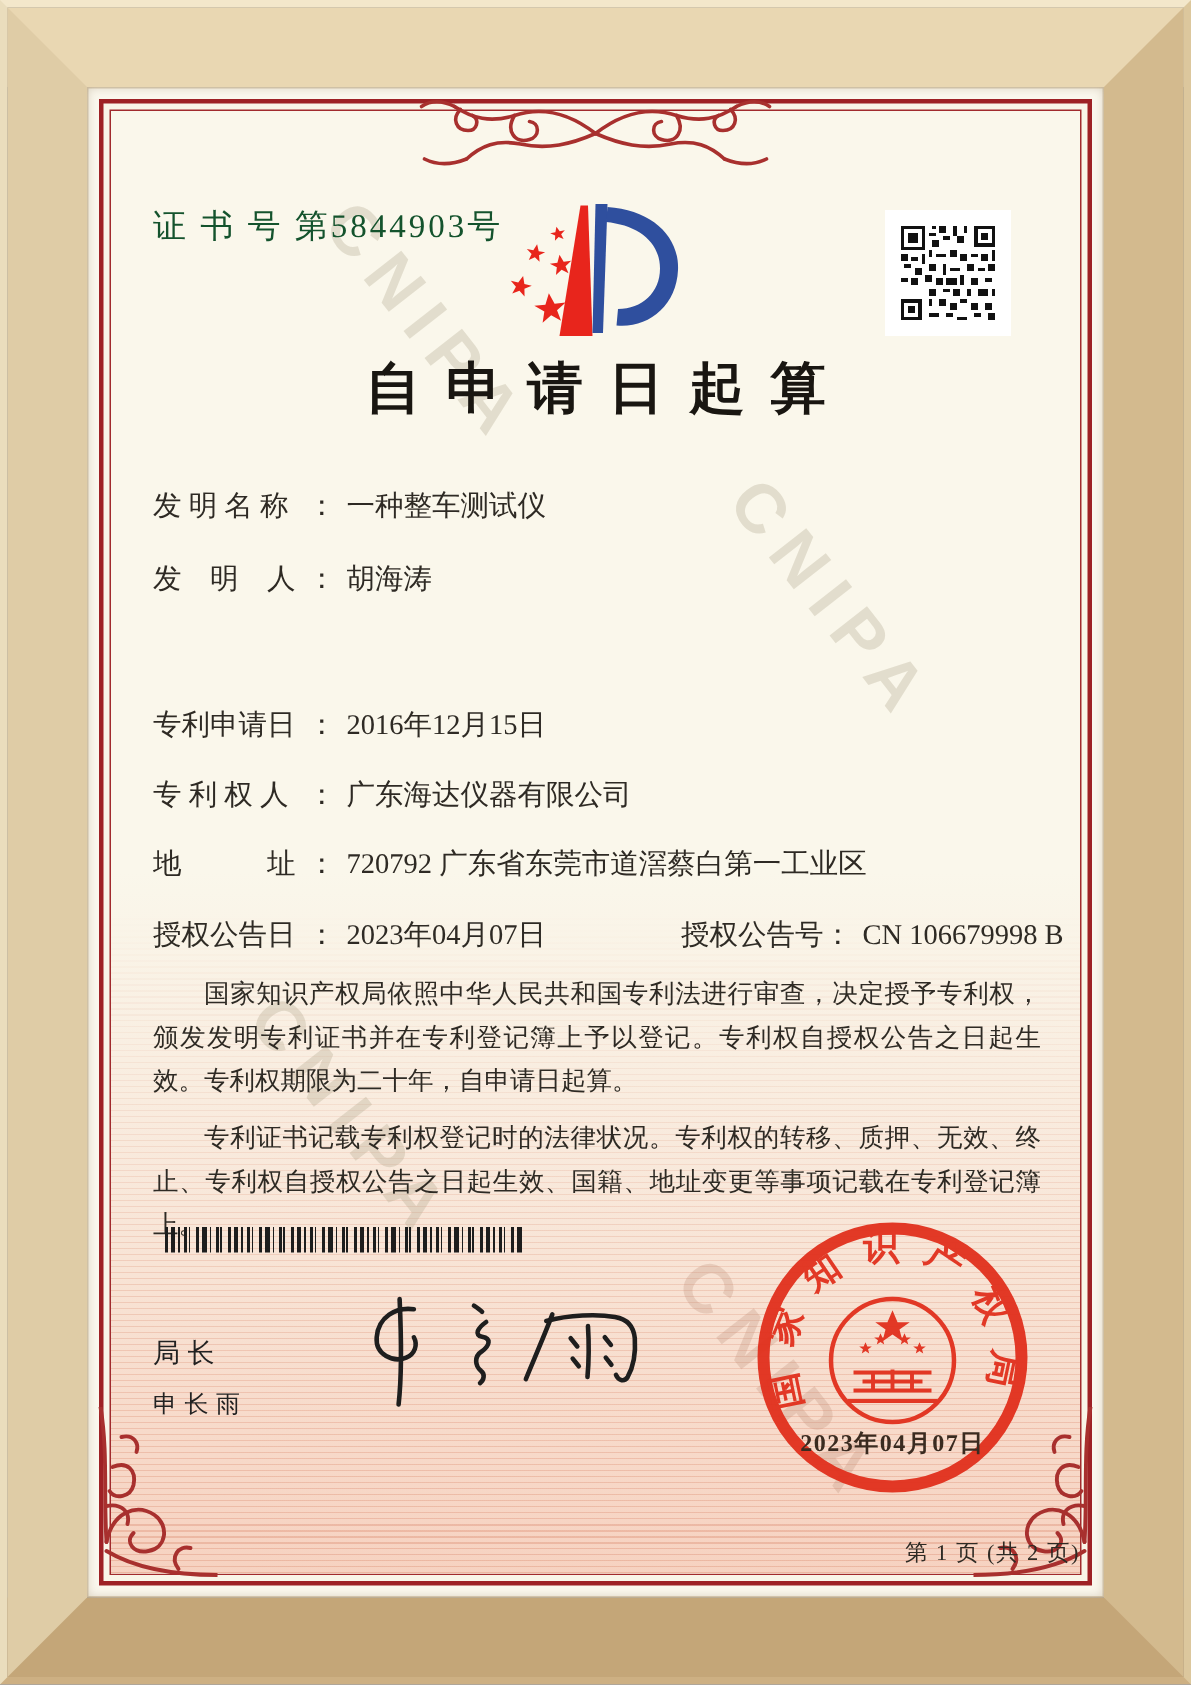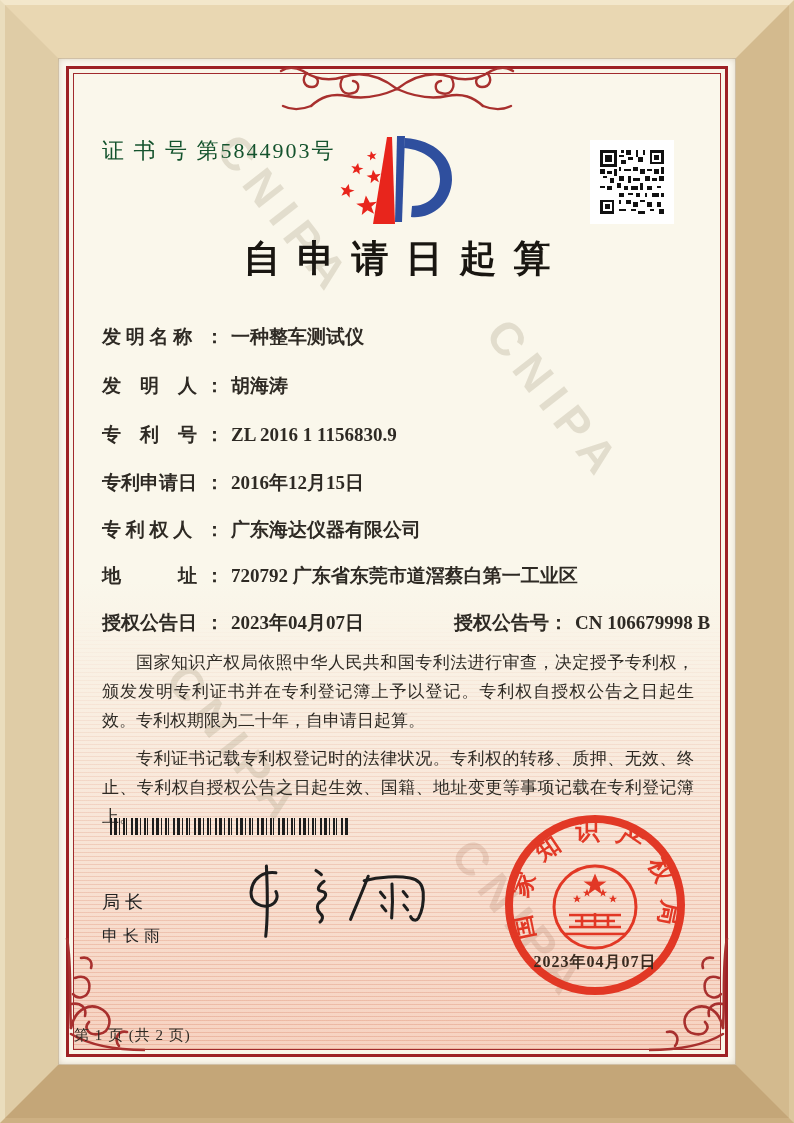--- a/index.html
+++ b/index.html
@@ -32,40 +32,40 @@
   .wm2{left:481px;top:326px;}
   .wm3{left:161px;top:671px;}
   .wm4{left:446px;top:846px;color:rgba(185,140,120,.28);}
   
   .abs{position:absolute;z-index:2;}
   .cert-no{left:28px;top:62px;font-size:22px;letter-spacing:2px;color:#14532d;}
   .logo{left:254px;top:60px;width:142px;height:104px;}
   .qr{left:516px;top:66px;width:84px;height:84px;background:#fff;display:flex;align-items:center;justify-content:center;}
   .title{left:0;top:160px;width:100%;text-align:center;font-size:37px;font-weight:bold;
          letter-spacing:17px;text-indent:17px;color:#191611;}
-  .field-row{left:28px;width:600px;font-size:19px;color:#2e2a24;white-space:nowrap;font-weight:bold;}
+  .field-row{left:28px;width:600px;font-size:19px;color:#2e2a24;white-space:nowrap;}
   .flabel{display:inline-block;width:103px;}
   .fvalue{margin-left:7px;}
   .fgroup2{position:absolute;left:352px;top:0;white-space:nowrap;}
   .body-text{left:28px;top:574px;width:592px;font-size:17px;line-height:1.72;color:#2e2a24;
              text-align:justify;}
   .body-text p{margin:0 0 8px 0;text-indent:2em;}
   .barcode{left:36px;top:744px;width:238px;height:17px;
     background:repeating-linear-gradient(90deg,#1d1d1d 0 2px,transparent 2px 4px,#1d1d1d 4px 7px,
       transparent 7px 9px,#1d1d1d 9px 10px,transparent 10px 13px,#1d1d1d 13px 15px,
       transparent 15px 16px,#1d1d1d 16px 17px,transparent 17px 21px);}
   .signer-title{left:28px;top:816px;font-size:18px;letter-spacing:5px;color:#222;
     font-family:Liberation Mono, monospace;}
   .signer-name{left:28px;top:852px;font-size:16px;letter-spacing:5px;color:#222;
     font-family:"Liberation Sans",sans-serif;}
   .signature{left:158px;top:770px;width:210px;height:112px;z-index:3;}
   .seal{left:426px;top:736px;width:190px;height:190px;z-index:3;opacity:.95;}
   .seal-date{left:436px;top:878px;width:170px;text-align:center;font-size:16px;color:#3a2b20;
     z-index:4;font-weight:bold;letter-spacing:1px;}
-  .footer{left:0;top:952px;width:100%;text-align:left;font-size:15px;color:#2e2a24;letter-spacing:1px;}
+  .footer{left:0;top:952px;width:100%;text-align:right;font-size:15px;color:#2e2a24;letter-spacing:1px;}
   
   .orn{position:absolute;z-index:2;pointer-events:none;}
   .orn-top{left:50%;top:-11px;transform:translateX(-50%);}
   .orn-bl{left:-13px;top:864px;}
   .orn-br{right:-13px;top:864px;transform:scaleX(-1);}
   .hidden-defs{position:absolute;width:0;height:0;overflow:hidden;}
 </style>
 </head>
 <body>
 
@@ -155,23 +155,20 @@
         </div>
 
         <div class="abs title">自申请日起算</div>
 
         <div class="abs field-row" style="top:250px">
           <span class="flabel">发 明 名 称</span><span>：</span><span class="fvalue">一种整车测试仪</span>
         </div>
         <div class="abs field-row" style="top:299px">
           <span class="flabel">发　明　人</span><span>：</span><span class="fvalue">胡海涛</span>
         </div>
-        <div class="abs field-row" style="top:348px">
-          <span class="flabel">专　利　号</span><span>：</span><span class="fvalue">ZL 2016 1 1156830.9</span>
-        </div>
         <div class="abs field-row" style="top:396px">
           <span class="flabel">专利申请日</span><span>：</span><span class="fvalue">2016年12月15日</span>
         </div>
         <div class="abs field-row" style="top:443px">
           <span class="flabel">专 利 权 人</span><span>：</span><span class="fvalue">广东海达仪器有限公司</span>
         </div>
         <div class="abs field-row" style="top:489px">
           <span class="flabel">地　　　址</span><span>：</span><span class="fvalue">720792 广东省东莞市道滘蔡白第一工业区</span>
         </div>
         <div class="abs field-row" style="top:536px">

